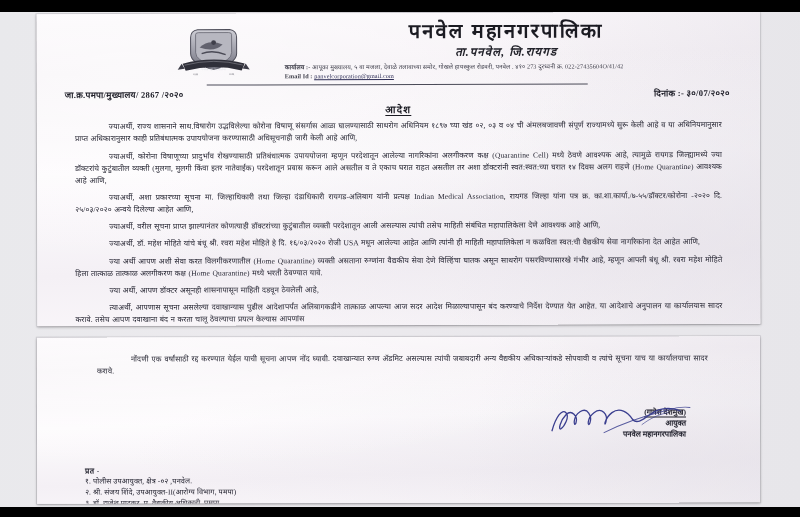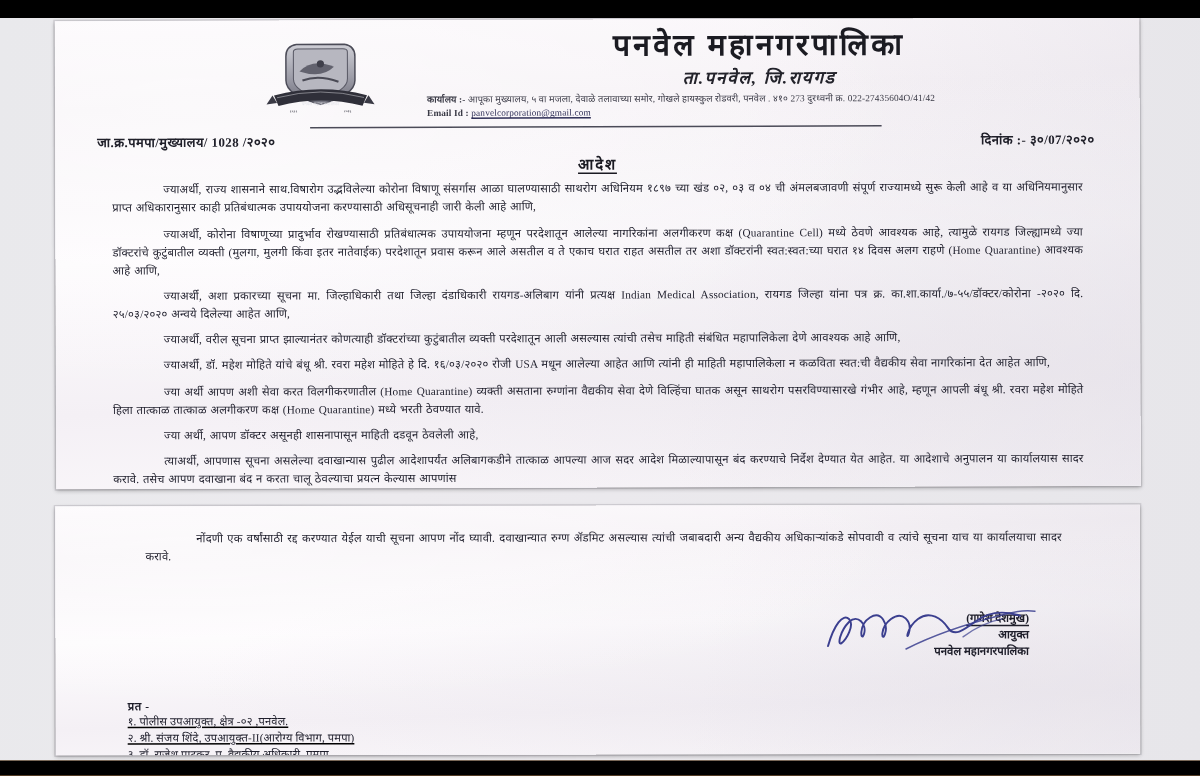--- a/index.html
+++ b/index.html
@@ -9,21 +9,21 @@
     height: 517px;
     overflow: hidden;
     background: #000000;
     font-family: "Liberation Sans", sans-serif;
   }
 
   #screen {
     position: relative;
     width: 800px;
     height: 517px;
-    background: #fdba74;
+    background: #f0abfc;
   }
 
   
   .bar {
     position: absolute;
     left: 0;
     width: 800px;
     background: #000000;
     z-index: 40;
   }
@@ -227,21 +227,21 @@
 
   
   .copy-zone { padding: 2px 16px 0 26px; }
   .copy-head {
     font-family: "Liberation Serif", serif;
     font-size: 7.6px;
     font-weight: bold;
     color: #1d1d29;
     letter-spacing: .4px;
   }
-  .copy-list { list-style: none; margin-top: 1px; text-decoration: underline; }
+  .copy-list { list-style: none; margin-top: 1px; }
   .copy-item {
     font-family: "Liberation Serif", serif;
     font-size: 7.4px;
     line-height: 1.48;
     color: #1e1e2b;
     letter-spacing: .12px;
     padding-left: 10px;
     text-indent: -10px;
   }
 
@@ -297,21 +297,21 @@
               <span class="lbl">Email Id :</span>
               <span class="email">panvelcorporation@gmail.com</span>
             </div>
           </div>
         </div>
       </div>
 
       <div class="rule-under-head"></div>
 
       <div class="refrow">
-        <div>जा.क्र.पमपा/मुख्यालय/ 1028 /२०२०</div>
+        <div>जा.क्र.पमपा/मुख्यालय/ 2867 /२०२०</div>
         <div>
           <span>दिनांक :-</span>
           <span>३०/07/२०२०</span>
         </div>
       </div>
 
       <div class="doc-title">आदेश</div>
 
       <div class="body-wrap">
         <p class="para">ज्याअर्थी, राज्य शासनाने साथ.विषारोग उद्भविलेल्या कोरोना विषाणू संसर्गास आळा घालण्यासाठी साथरोग अधिनियम १८९७ च्या खंड ०२, ०३ व ०४ ची अंमलबजावणी संपूर्ण राज्यामध्ये सुरू केली आहे व या अधिनियमानुसार प्राप्त अधिकारानुसार काही प्रतिबंधात्मक उपाययोजना करण्यासाठी अधिसूचनाही जारी केली आहे आणि,</p>

